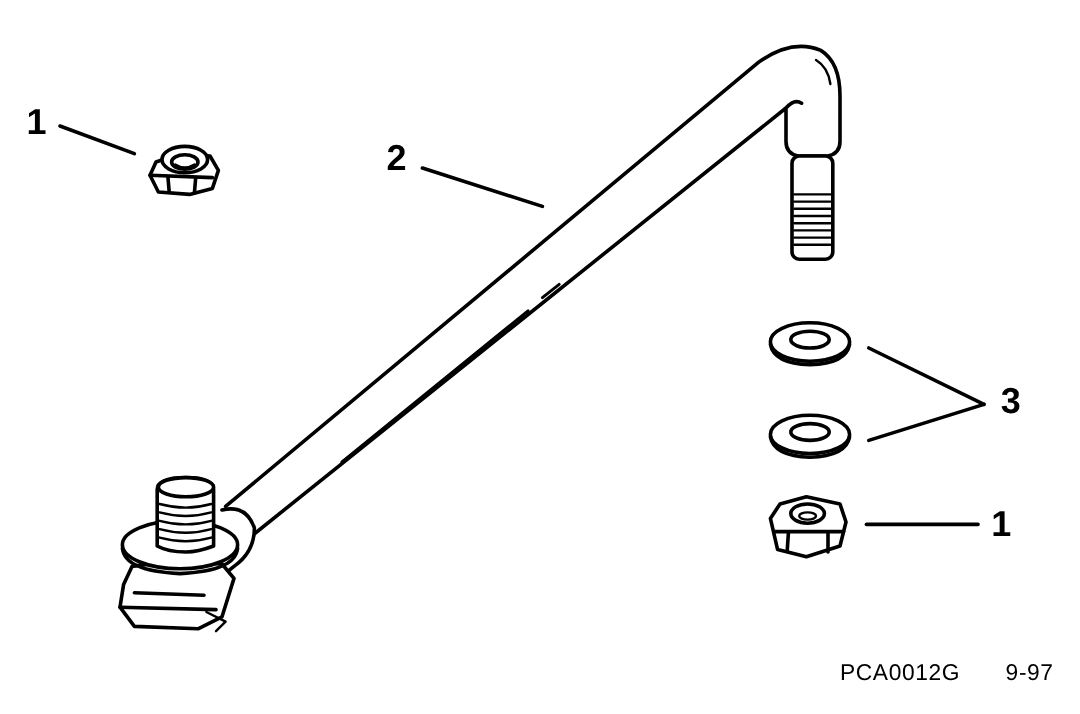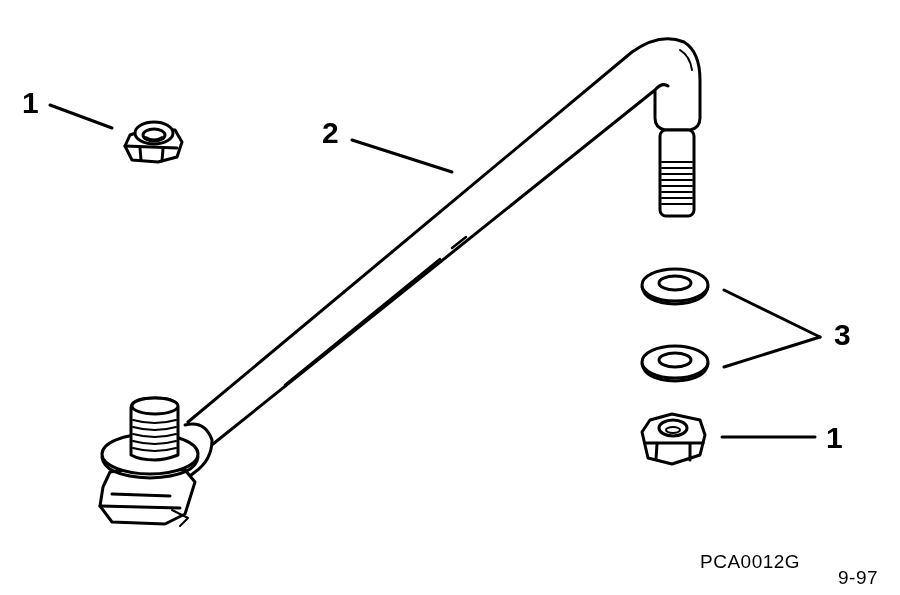--- a/index.html
+++ b/index.html
@@ -94,14 +94,14 @@
       <ellipse cx="673" cy="430" rx="7" ry="3" stroke-width="2"></ellipse>
     </g>
   </svg>
 
   <div class="callout" style="left:22px;top:88px;">1</div>
   <div class="callout" style="left:322px;top:118px;">2</div>
   <div class="callout" style="left:834px;top:320px;">3</div>
   <div class="callout" style="left:826px;top:423px;">1</div>
 
   <div class="code" style="left:700px;top:551px;">PCA0012G</div>
-  <div class="code" style="left:838px;top:551px;margin-top:16px;">9-97</div>
+  <div class="code" style="left:838px;top:551px;">9-97</div>
 </div>
 
 </body></html>

